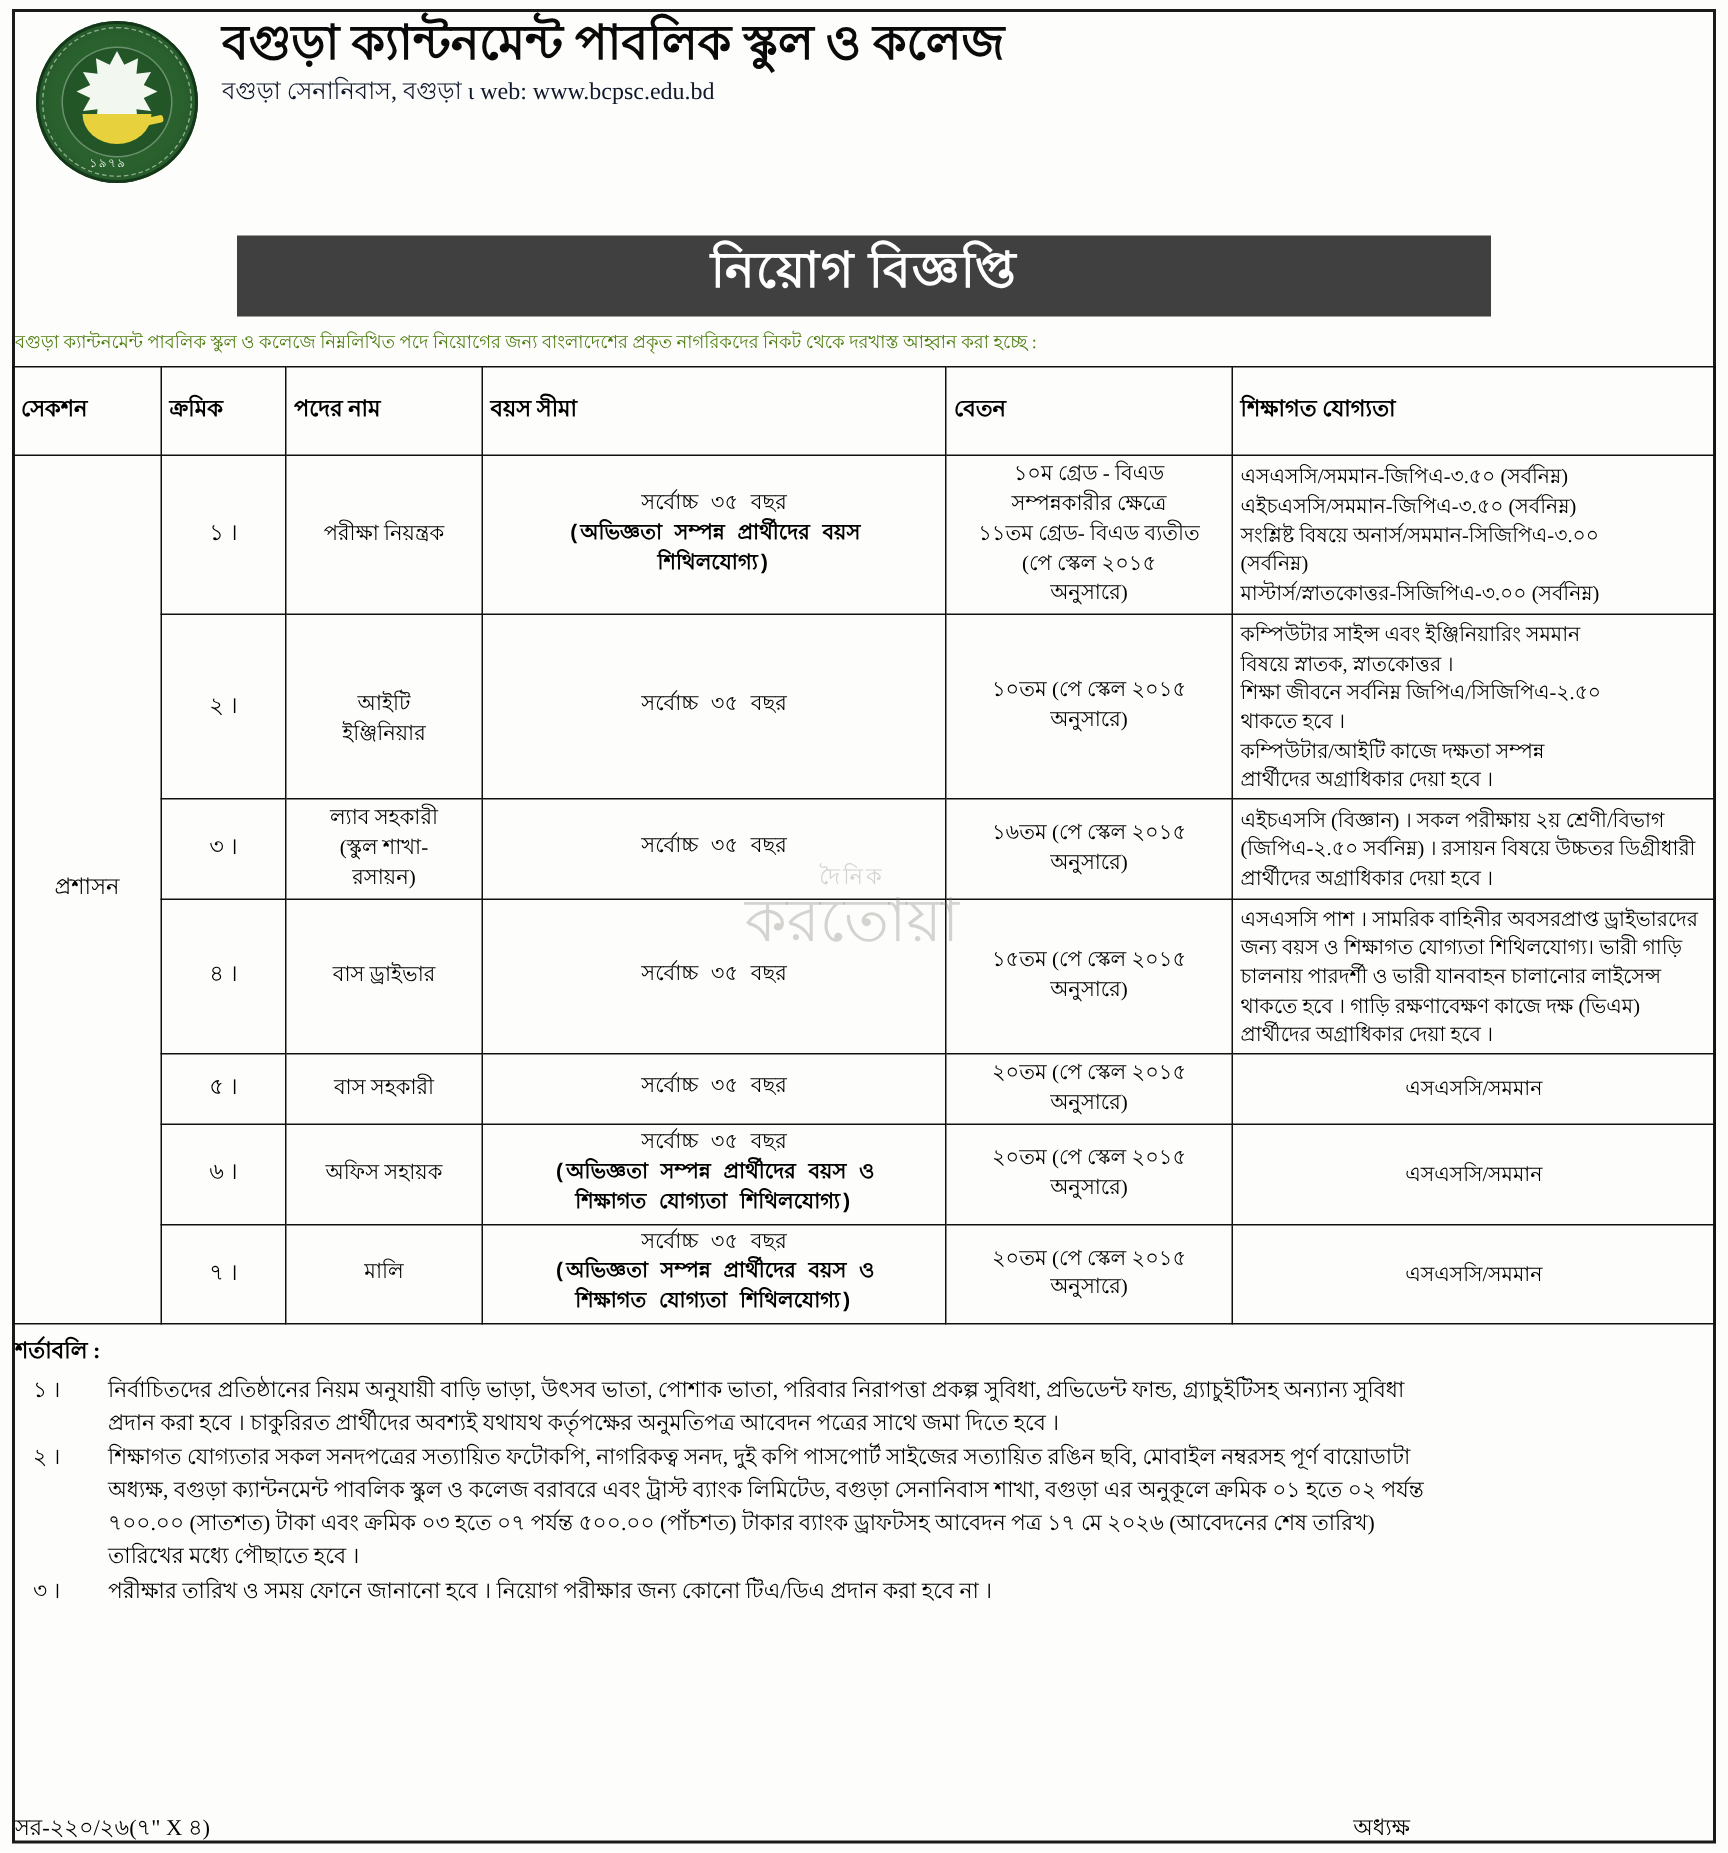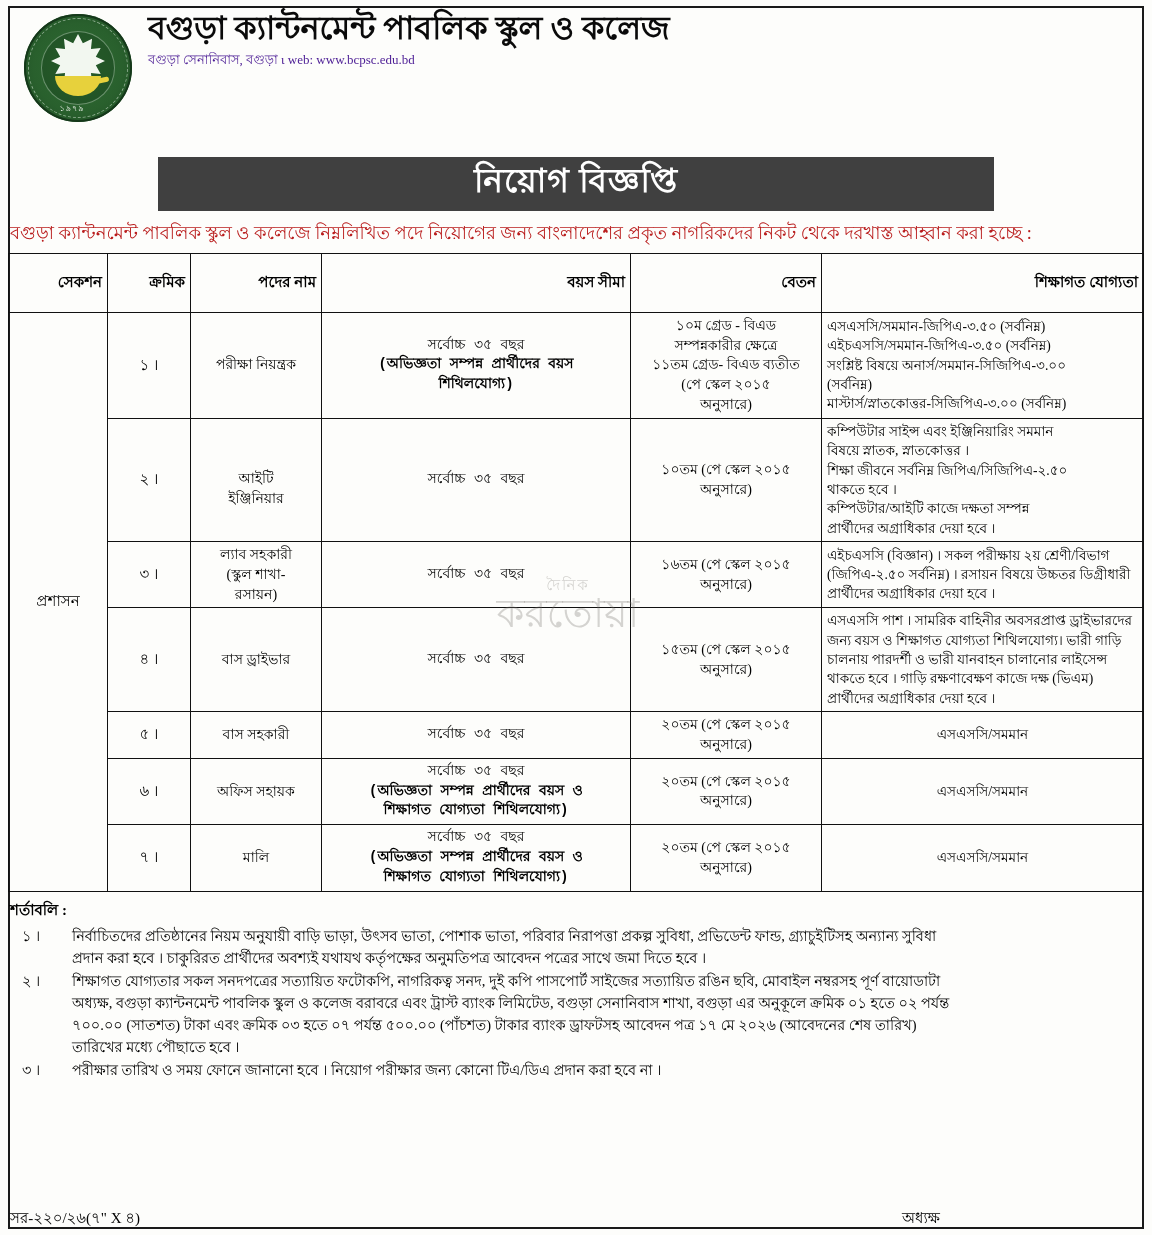--- a/index.html
+++ b/index.html
@@ -123,65 +123,65 @@
   }
   .org-name {
     font-size: 32px;
     font-weight: bold;
     letter-spacing: 0px;
     line-height: 1.18;
     color: #0a0a0a;
     white-space: nowrap;
   }
   .org-sub {
-    font-size: 13px;
+    font-size: 16px;
     line-height: 1.5;
     margin-top: 2px;
-    color: #4c1d95;
+    color: #0f172a;
     white-space: nowrap;
   }
   .banner-row {
     padding-right: 150px;
     padding-left: 150px;
     margin-top: 5px;
   }
   .banner {
     background: #404040;
     color: #ffffff;
     text-align: center;
     font-size: 33px;
     font-weight: bold;
     line-height: 1.32;
     padding: 3px 0 7px 0;
     letter-spacing: 1px;
   }
   .intro {
-    font-size: 18px;
+    font-size: 12px;
     line-height: 1.45;
     padding: 9px 2px 7px 2px;
-    color: #b91c1c;
+    color: #4d7c0f;
     white-space: nowrap;
   }
 
   
   table.circ {
     width: 100%;
     border-collapse: collapse;
     table-layout: fixed;
     font-size: 14px;
   }
   table.circ th, table.circ td {
     border: 1.5px solid #111111;
     padding: 3px 5px;
     vertical-align: middle;
     line-height: 1.42;
   }
   table.circ th {
     font-weight: bold;
-    text-align: right;
+    text-align: left;
     height: 52px;
     font-size: 15px;
     vertical-align: middle;
   }
   .c-section { width: 88px; text-align: center; }
   .c-sl      { width: 72px; text-align: center; }
   .c-post    { width: 120px; text-align: center; }
   .c-age     { width: 298px; text-align: center; }
   .c-pay     { width: 180px; text-align: center; }
   .c-edu     { text-align: left; }

